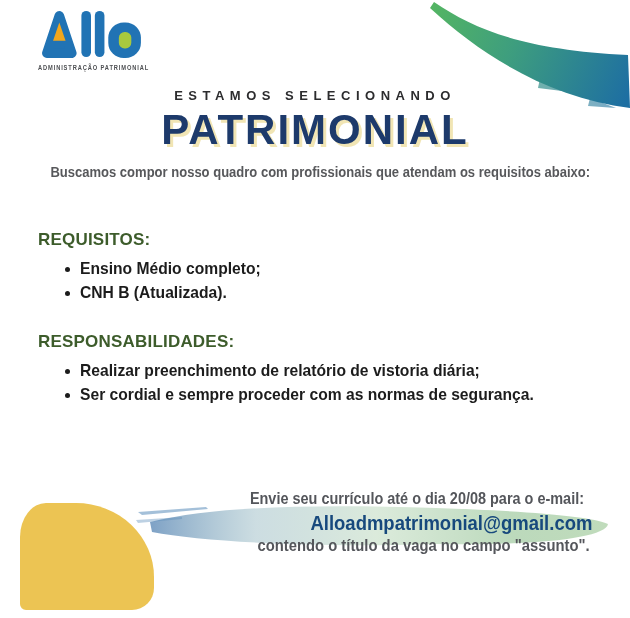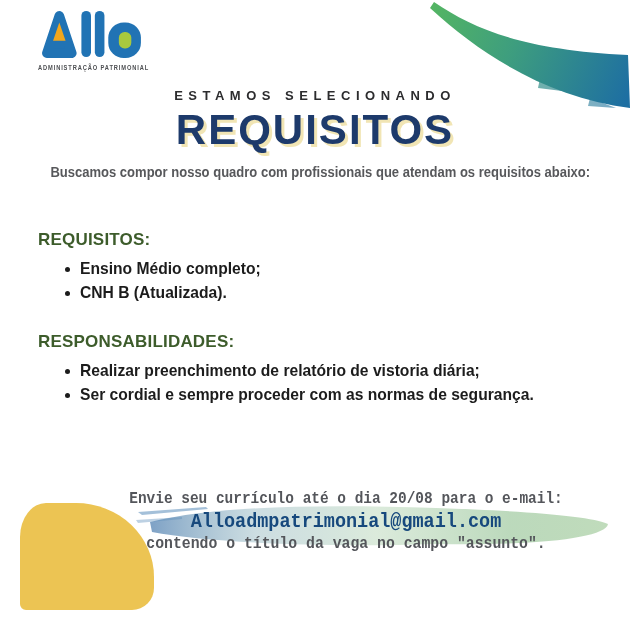--- a/index.html
+++ b/index.html
@@ -58,21 +58,21 @@
   .bullet-dot{
     width:5px;height:5px;border-radius:50%;background:#1c1c1c;flex:0 0 auto;
   }
   .bullet-text{
     font-size:17px;font-weight:700;color:#1c1c1c;
     transform:scaleX(.92);transform-origin:left;
   }
 
   
   .footer{
-    position:absolute;left:66px;right:4px;top:489px;text-align:center;z-index:2;font-family:Liberation Mono, monospace;
+    position:absolute;left:66px;right:4px;top:489px;text-align:right;z-index:2;
   }
   .footer-line1,.footer-line3{
     font-size:17px;font-weight:700;color:#54565b;white-space:nowrap;
   }
   .footer-line1{transform:scaleX(.85);transform-origin:center;}
   .footer-line3{transform:scaleX(.87);transform-origin:center;margin-top:1px;}
   .footer-email{
     font-size:21px;font-weight:800;color:#17497d;white-space:nowrap;
     transform:scaleX(.88);transform-origin:center;margin-top:2px;
   }
@@ -107,21 +107,21 @@
       <rect x="45" y="1" width="10" height="48" rx="5" fill="#2173B4"></rect>
       <rect x="59" y="1" width="10" height="48" rx="5" fill="#2173B4"></rect>
 
       <rect x="73" y="13" width="34" height="37" rx="16" fill="#2173B4"></rect>
       <rect x="84" y="23" width="13" height="17" rx="6" fill="#A9C93E"></rect>
     </svg>
     <div class="logo-tagline">ADMINISTRAÇÃO PATRIMONIAL</div>
   </div>
 
   <div class="kicker">ESTAMOS SELECIONANDO</div>
-  <div class="title">REQUISITOS</div>
+  <div class="title">PATRIMONIAL</div>
   <div class="subtitle">Buscamos compor nosso quadro com profissionais que atendam os requisitos abaixo:</div>
 
   <div class="section requisitos">
     <div class="section-heading">REQUISITOS:</div>
     <ul class="bullet-list">
       <li class="bullet-row">
         <span class="bullet-dot"></span>
         <span class="bullet-text">Ensino Médio completo;</span>
       </li>
       <li class="bullet-row">

